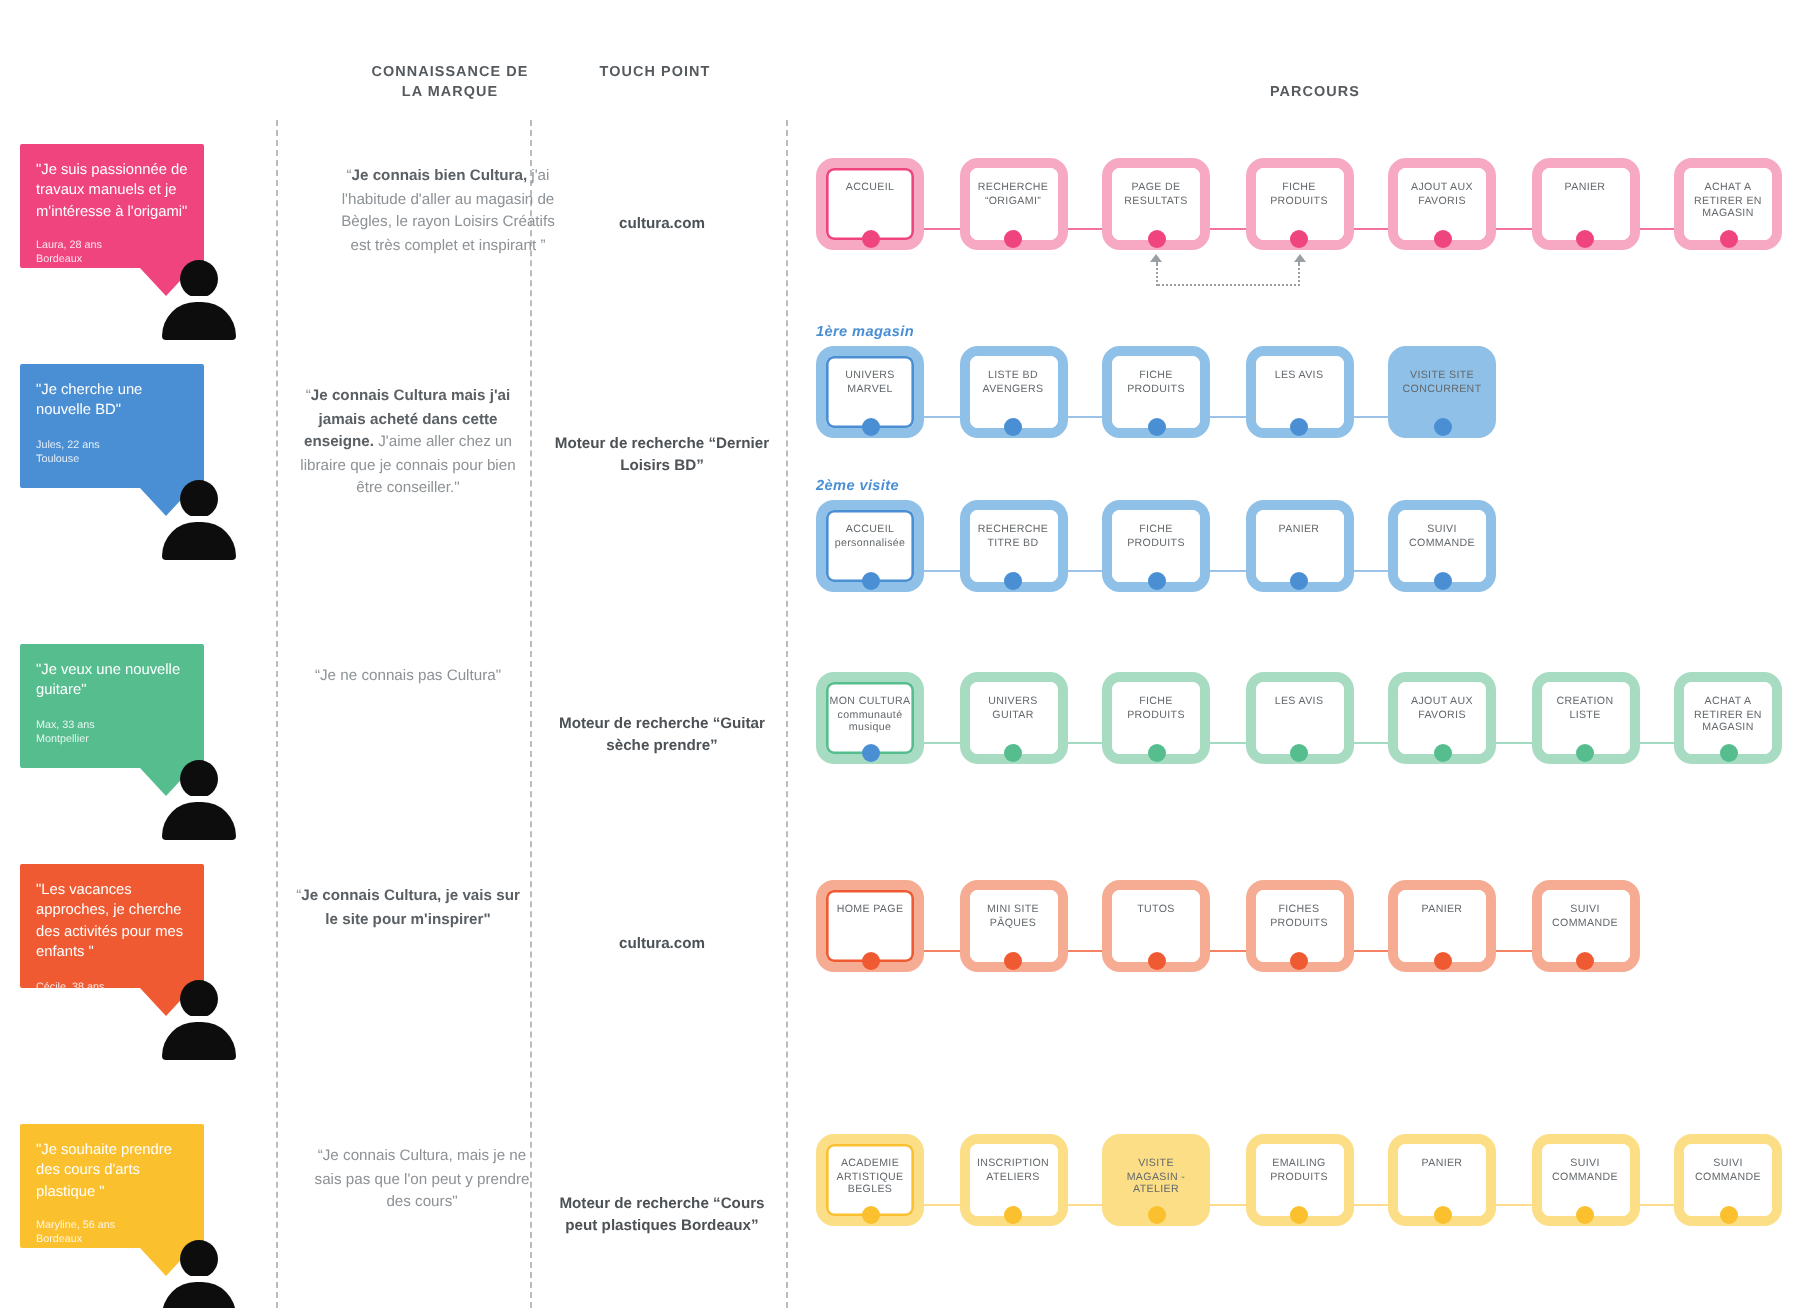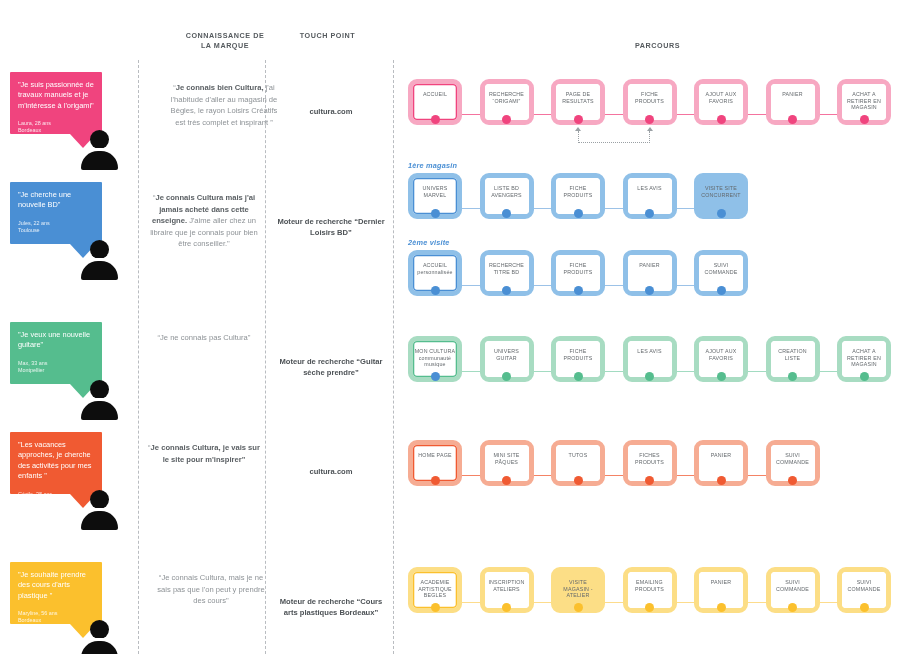--- a/index.html
+++ b/index.html
@@ -380,21 +380,21 @@
           <span class="who">Maryline, 56 ans<br>Bordeaux</span>
         </div>
         <div class="tail" style="left:60px;top:62px;border-top:14px solid #FBC02D;"></div>
         <div class="avatar" style="left:71px;top:58px;width:37px;height:41px;">
           <div class="head"></div>
           <div class="notch"></div>
           <div class="body"></div>
         </div>
       </div>
       <div class="know" style="left: 152px; top: 572px;">“Je connais Cultura, mais je ne sais pas que l'on peut y prendre des cours"</div>
-      <div class="touch" style="left: 272px; top: 596px;">Moteur de recherche “Cours arts plastiques Bordeaux”</div>
+      <div class="touch" style="left: 272px; top: 596px;">Moteur de recherche “Cours peut plastiques Bordeaux”</div>
       <div class="journey" style="left: 408px; top: 567px; width: 483px; height: 46px;">
         <div class="track" style="left: 6px; right: 6px; top: 35px; background: rgb(251, 192, 45); opacity: 0.55;"></div>
         <div class="step start" style="left: 0px; top: 0px; border-color: rgb(252, 222, 134);">
           <div class="inner" style="box-shadow: rgb(251, 192, 45) 0px 0px 0px 1.3px inset;"></div>
           <div class="lbl">ACADEMIE ARTISTIQUE BEGLES</div>
           <div class="dot" style="background: rgb(251, 192, 45);"></div>
         </div>
         <div class="step" style="left: 71.5px; top: 0px; border-color: rgb(252, 222, 134);">
           <div class="inner"></div>
           <div class="lbl">INSCRIPTION ATELIERS</div>

